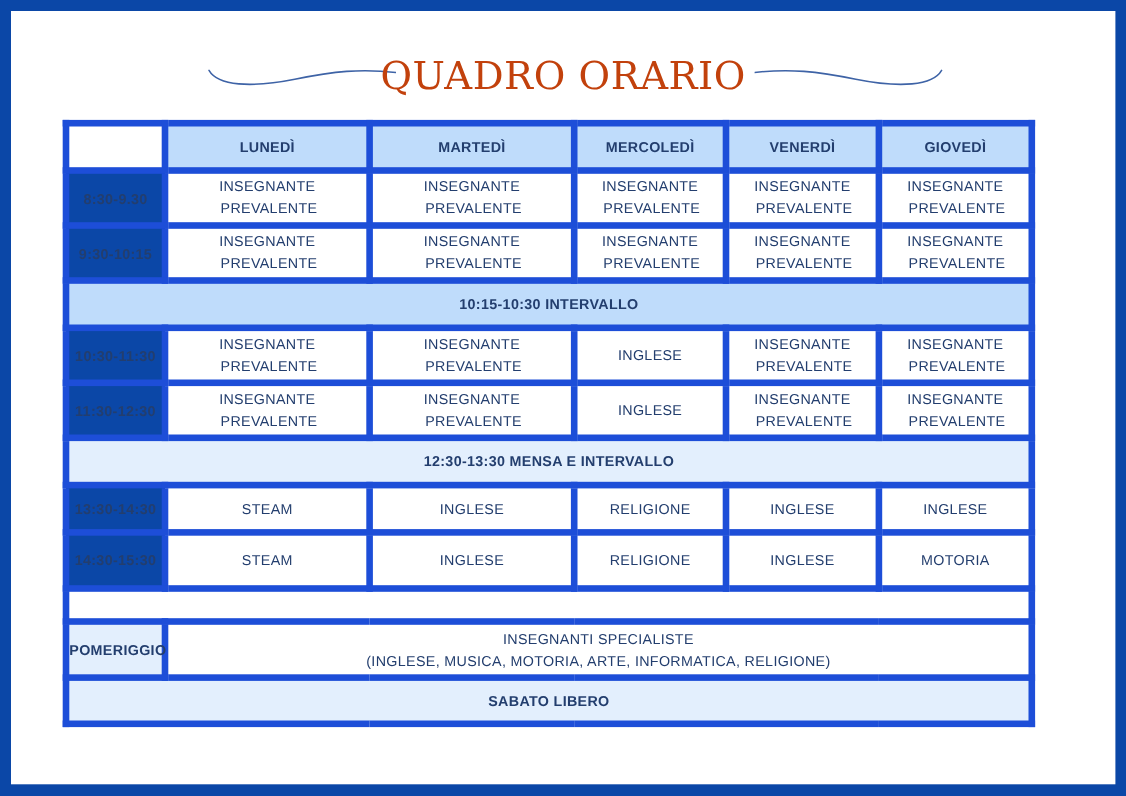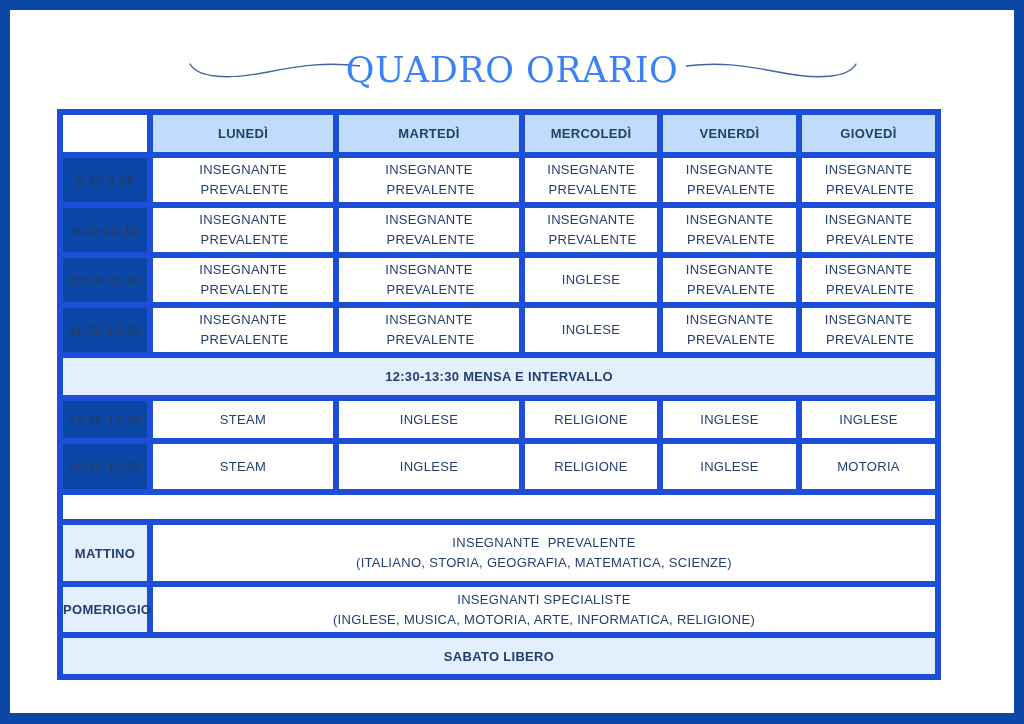--- a/index.html
+++ b/index.html
@@ -11,21 +11,21 @@
   .page {
     position:absolute; left:10px; top:10px; width:1004px; height:703px;
     background:#ffffff;
   }
   .title-wrap {
     position:absolute; left:0; top:38px; width:1004px; height:50px;
   }
   .title {
     position:absolute; left:0; right:0; top:0; text-align:center;
     font-family:"DejaVu Serif", "Liberation Serif", serif;
-    font-size:35px; color:#3b82f6; letter-spacing:0.5px; line-height:44px;
+    font-size:35px; color:#c2410c; letter-spacing:0.5px; line-height:44px;
     font-weight:normal;
   }
   .swirl { position:absolute; top:12px; }
   .swirl.left { left:178px; }
   .swirl.right { left:676px; }
 
   table.timetable {
     position:absolute; left:47px; top:99px;
     border-collapse:collapse;
     table-layout:fixed;
@@ -143,20 +143,23 @@
       <td class="cell">
             <div>INSEGNANTE</div>
             <div class="l2">PREVALENTE</div>
           </td>
       <td class="cell">
             <div>INSEGNANTE</div>
             <div class="l2">PREVALENTE</div>
           </td>
     </tr>
 
+    <tr>
+      <td class="break1" colspan="6">10:15-10:30 INTERVALLO</td>
+    </tr>
 
     <tr class="r-slot">
       <td class="time">10:30-11:30</td>
       <td class="cell">
             <div>INSEGNANTE</div>
             <div class="l2">PREVALENTE</div>
           </td>
       <td class="cell">
             <div>INSEGNANTE</div>
             <div class="l2">PREVALENTE</div>
@@ -216,27 +219,20 @@
       <td class="cell top-align">INGLESE</td>
       <td class="cell">RELIGIONE</td>
       <td class="cell">INGLESE</td>
       <td class="cell">MOTORIA</td>
     </tr>
 
     <tr>
       <td class="blank" colspan="6"></td>
     </tr>
 
-    <tr class="r-mattino">
-      <td class="label-red">MATTINO</td>
-      <td class="desc" colspan="5">
-        <div style="white-space:pre;">INSEGNANTE  PREVALENTE</div>
-        <div>(ITALIANO, STORIA, GEOGRAFIA, MATEMATICA, SCIENZE)</div>
-      </td>
-    </tr>
 
     <tr class="r-pomeriggio">
       <td class="label-red">POMERIGGIO</td>
       <td class="desc" colspan="5">
         <div>INSEGNANTI SPECIALISTE</div>
         <div>(INGLESE, MUSICA, MOTORIA, ARTE, INFORMATICA, RELIGIONE)</div>
       </td>
     </tr>
 
     <tr>

